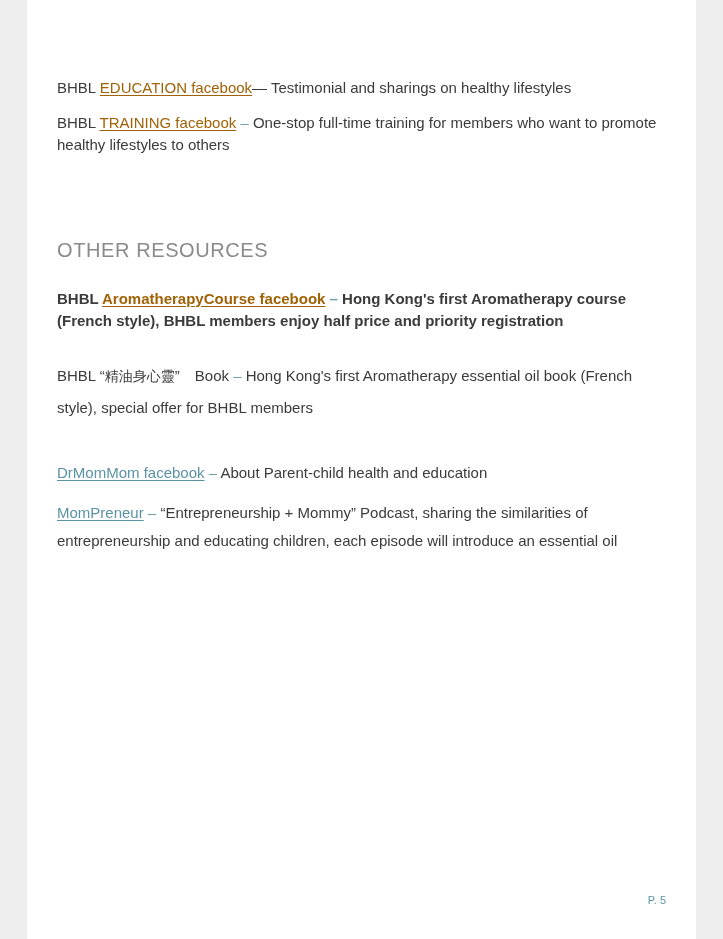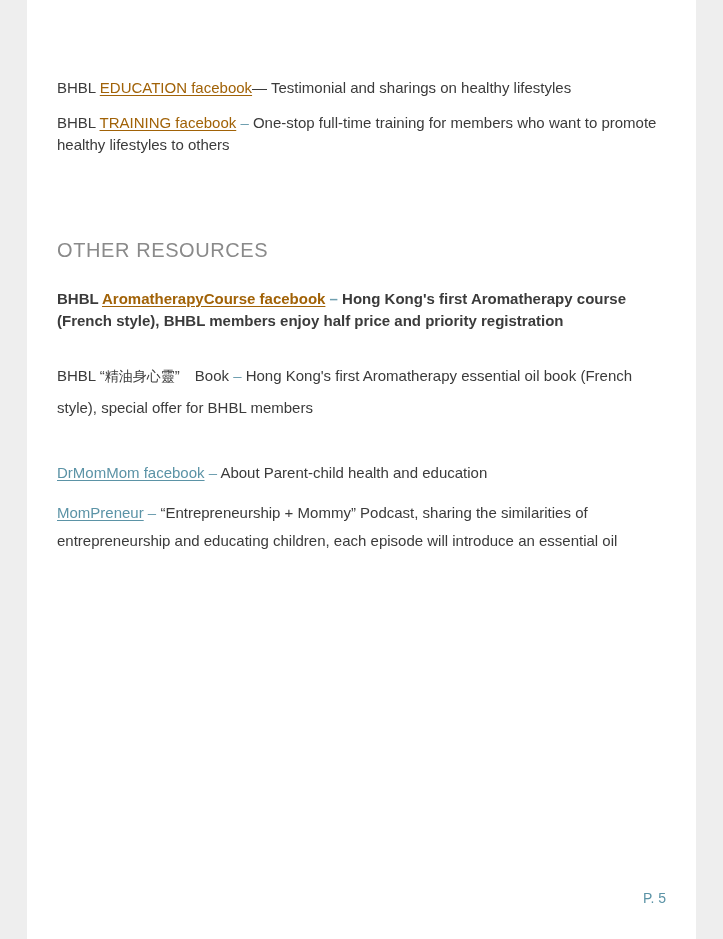--- a/index.html
+++ b/index.html
@@ -64,21 +64,21 @@
   .link.teal { color: #5b93a6; }
   .dash { color: #6f9fb0; }
   .cjk {
     font-family: "DejaVu Sans", sans-serif;
     font-size: 14px;
   }
   .page-number {
     position: absolute;
     right: 30px;
     bottom: 33px;
-    font-size: 14px;
+    font-size: 11px;
     color: #5b93a6;
   }
 </style>
 </head>
 <body>
 
 <div class="page">
   <div class="content">
 
 

